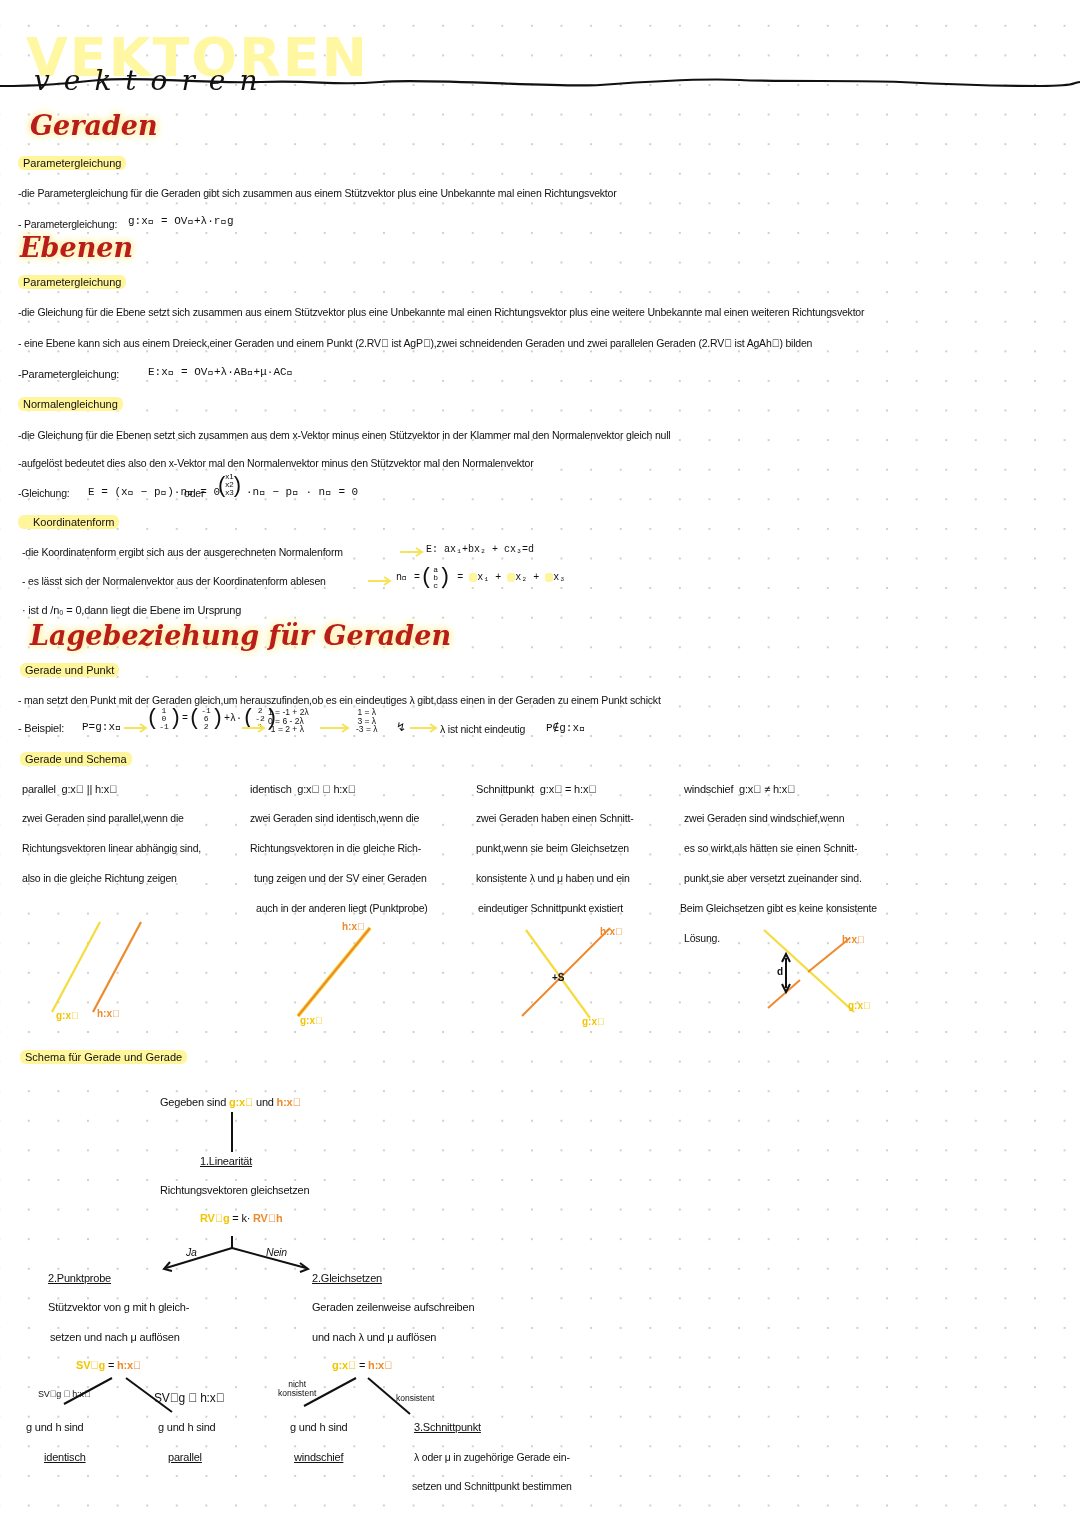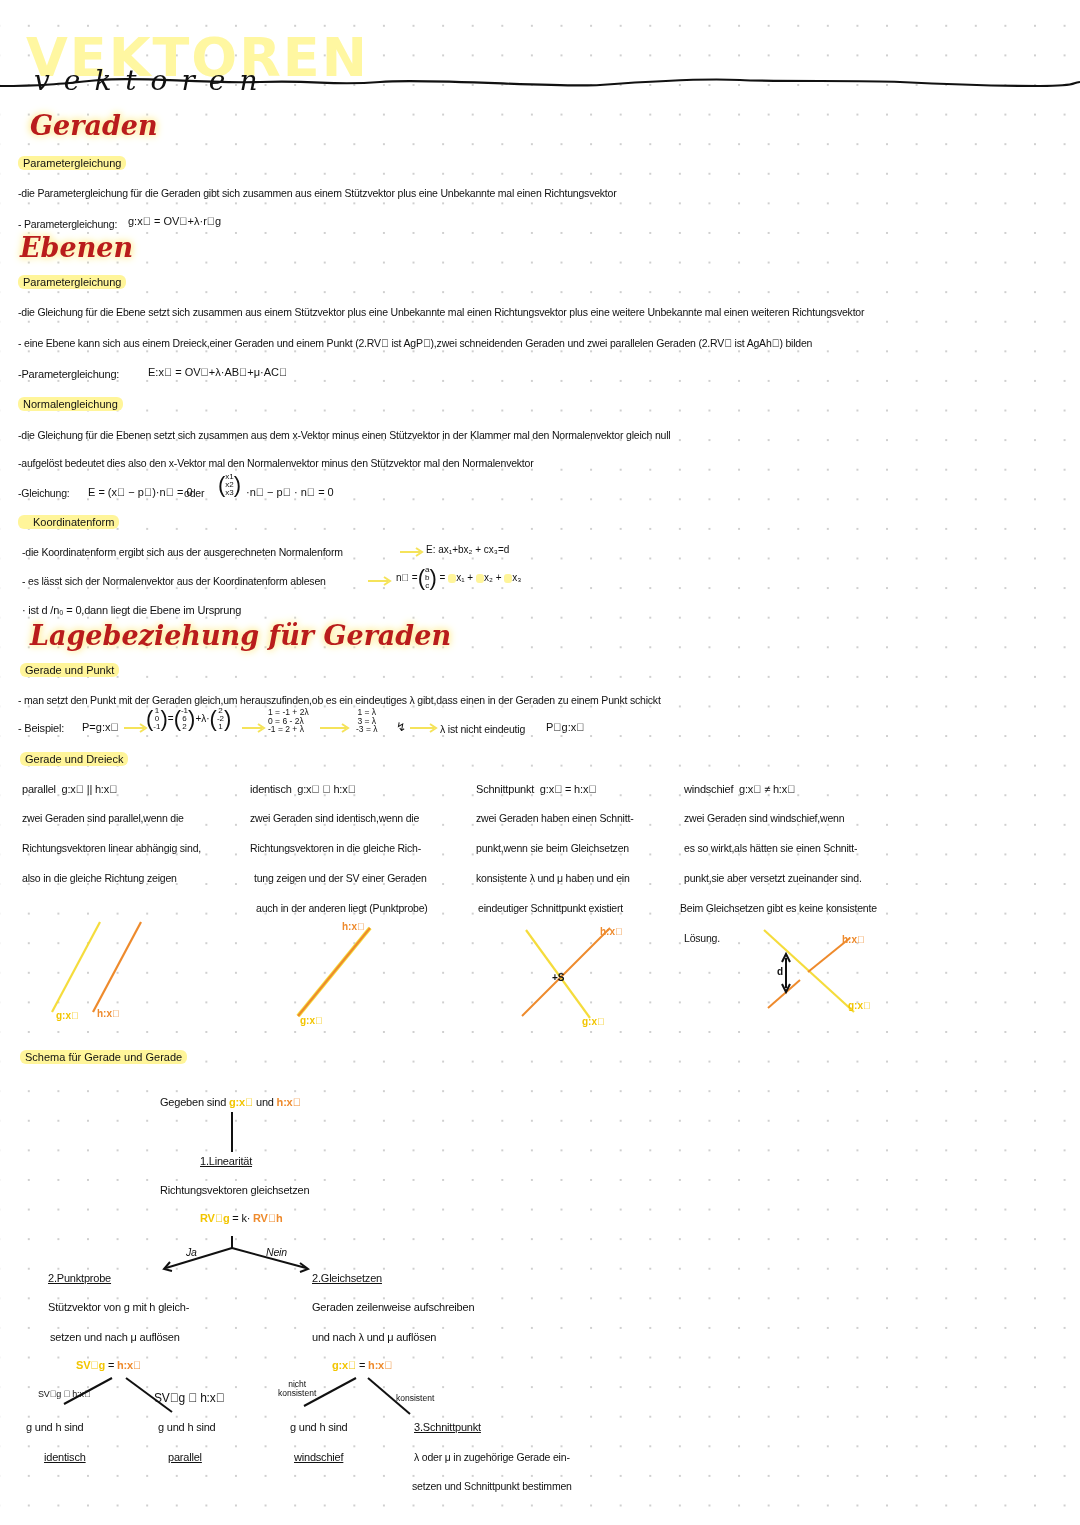--- a/index.html
+++ b/index.html
@@ -15,21 +15,21 @@
   .t{font-size:10.5px;letter-spacing:-0.2px;}
   .t2{font-size:11px;letter-spacing:-0.2px;}
   .title-big{font-family:"DejaVu Sans",sans-serif;font-weight:bold;font-size:54px;color:#fff7a1;letter-spacing:2px;}
   .title-script{font-family:"DejaVu Serif",serif;font-style:italic;font-size:28px;letter-spacing:14px;color:#111;}
   .h1{font-family:"DejaVu Serif",serif;font-style:italic;font-weight:bold;font-size:27px;color:#b91c1c;
       text-shadow:0 0 6px #fff0a0,0 0 10px #ffe98a;}
   .h2{font-size:11px;background:#fff59a;border-radius:6px;padding:1px 5px;}
   .y{color:#f2c500;font-weight:bold;}
   .o{color:#ee8a2c;font-weight:bold;}
   .u{text-decoration:underline;}
-  .math{font-family:Liberation Sans, sans-serif;font-size:11px;}
+  .math{font-family:Liberation Mono, monospace;font-size:11px;}
   svg{position:absolute;overflow:visible;}
   .stack{display:inline-block;vertical-align:middle;line-height:8px;font-size:8px;text-align:center;}
   .paren{display:inline-block;vertical-align:middle;font-size:22px;font-weight:200;}
   .ylw-dot{display:inline-block;width:8px;height:9px;background:#fff59a;border-radius:3px;vertical-align:middle;}
 </style>
 </head>
 <body>
 
 <div class="abs title-big" style="left:26px;top:26px;">VEKTOREN</div>
 <svg width="1080" height="120" style="left:0;top:20px;">
@@ -108,21 +108,21 @@
   <span>1 = λ</span><br><span>3 = λ</span><br><span>-3 = λ</span>
 </div>
 <div class="abs" style="left:396px;top:720px;font-size:12px;">↯</div>
 <svg width="28" height="10" style="left:410px;top:723px;">
     <line x1="0" y1="5" x2="24" y2="5" stroke="#f5e35a" stroke-width="2"></line>
     <path d="M20 1 L26 5 L20 9" stroke="#f5e35a" stroke-width="2" fill="none"></path>
   </svg>
 <div class="abs t" style="left:440px;top:723px;">λ ist nicht eindeutig</div>
 <div class="abs math" style="left:546px;top:721px;">P∉g:x⃗</div>
 
-<div class="abs h2" style="left:20px;top:752px;">Gerade und Dreieck</div>
+<div class="abs h2" style="left:20px;top:752px;">Gerade und Schema</div>
 
 <div class="abs t2" style="left:22px;top:783px;"><span>parallel</span>&nbsp;&nbsp;<span>g:x⃗ || h:x⃗</span></div>
 <div class="abs t" style="left:22px;top:812px;">zwei Geraden sind parallel,wenn die</div>
 <div class="abs t" style="left:22px;top:842px;">Richtungsvektoren linear abhängig sind,</div>
 <div class="abs t" style="left:22px;top:872px;">also in die gleiche Richtung zeigen</div>
 
 <div class="abs t2" style="left:250px;top:783px;"><span>identisch</span>&nbsp;&nbsp;<span>g:x⃗ ∈ h:x⃗</span></div>
 <div class="abs t" style="left:250px;top:812px;">zwei Geraden sind identisch,wenn die</div>
 <div class="abs t" style="left:250px;top:842px;">Richtungsvektoren in die gleiche Rich-</div>
 <div class="abs t" style="left:254px;top:872px;">tung zeigen und der SV einer Geraden</div>

